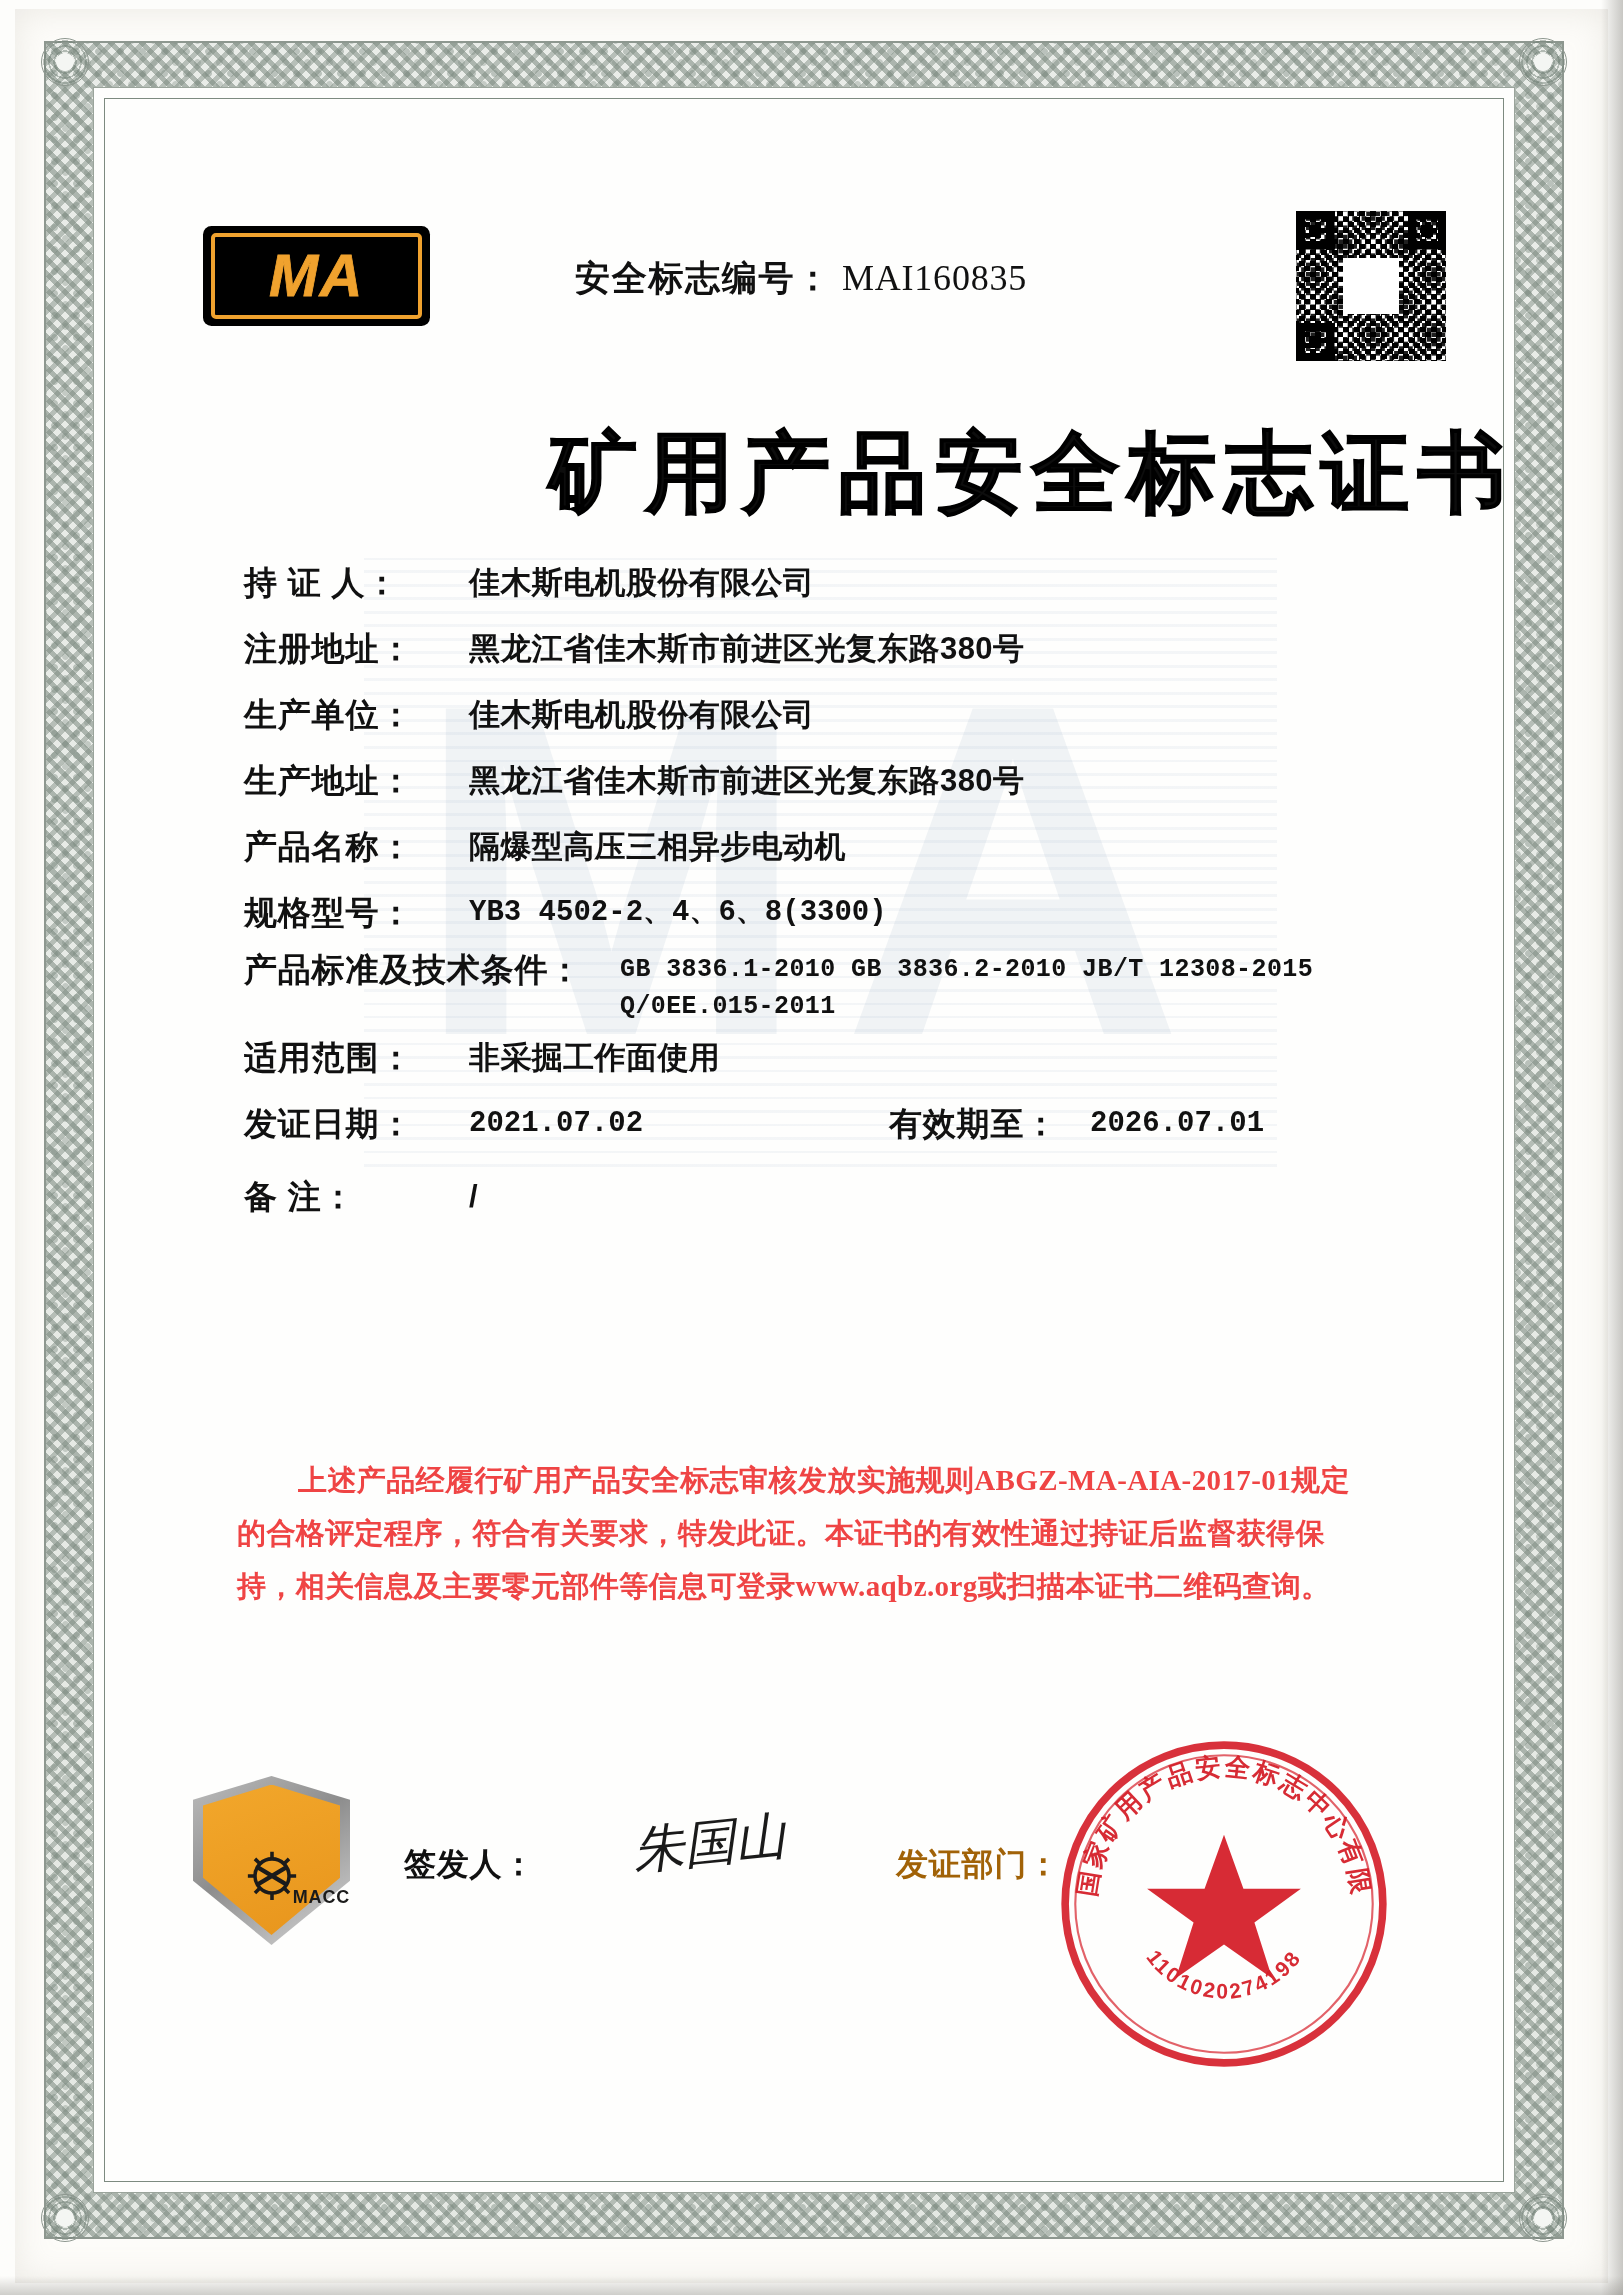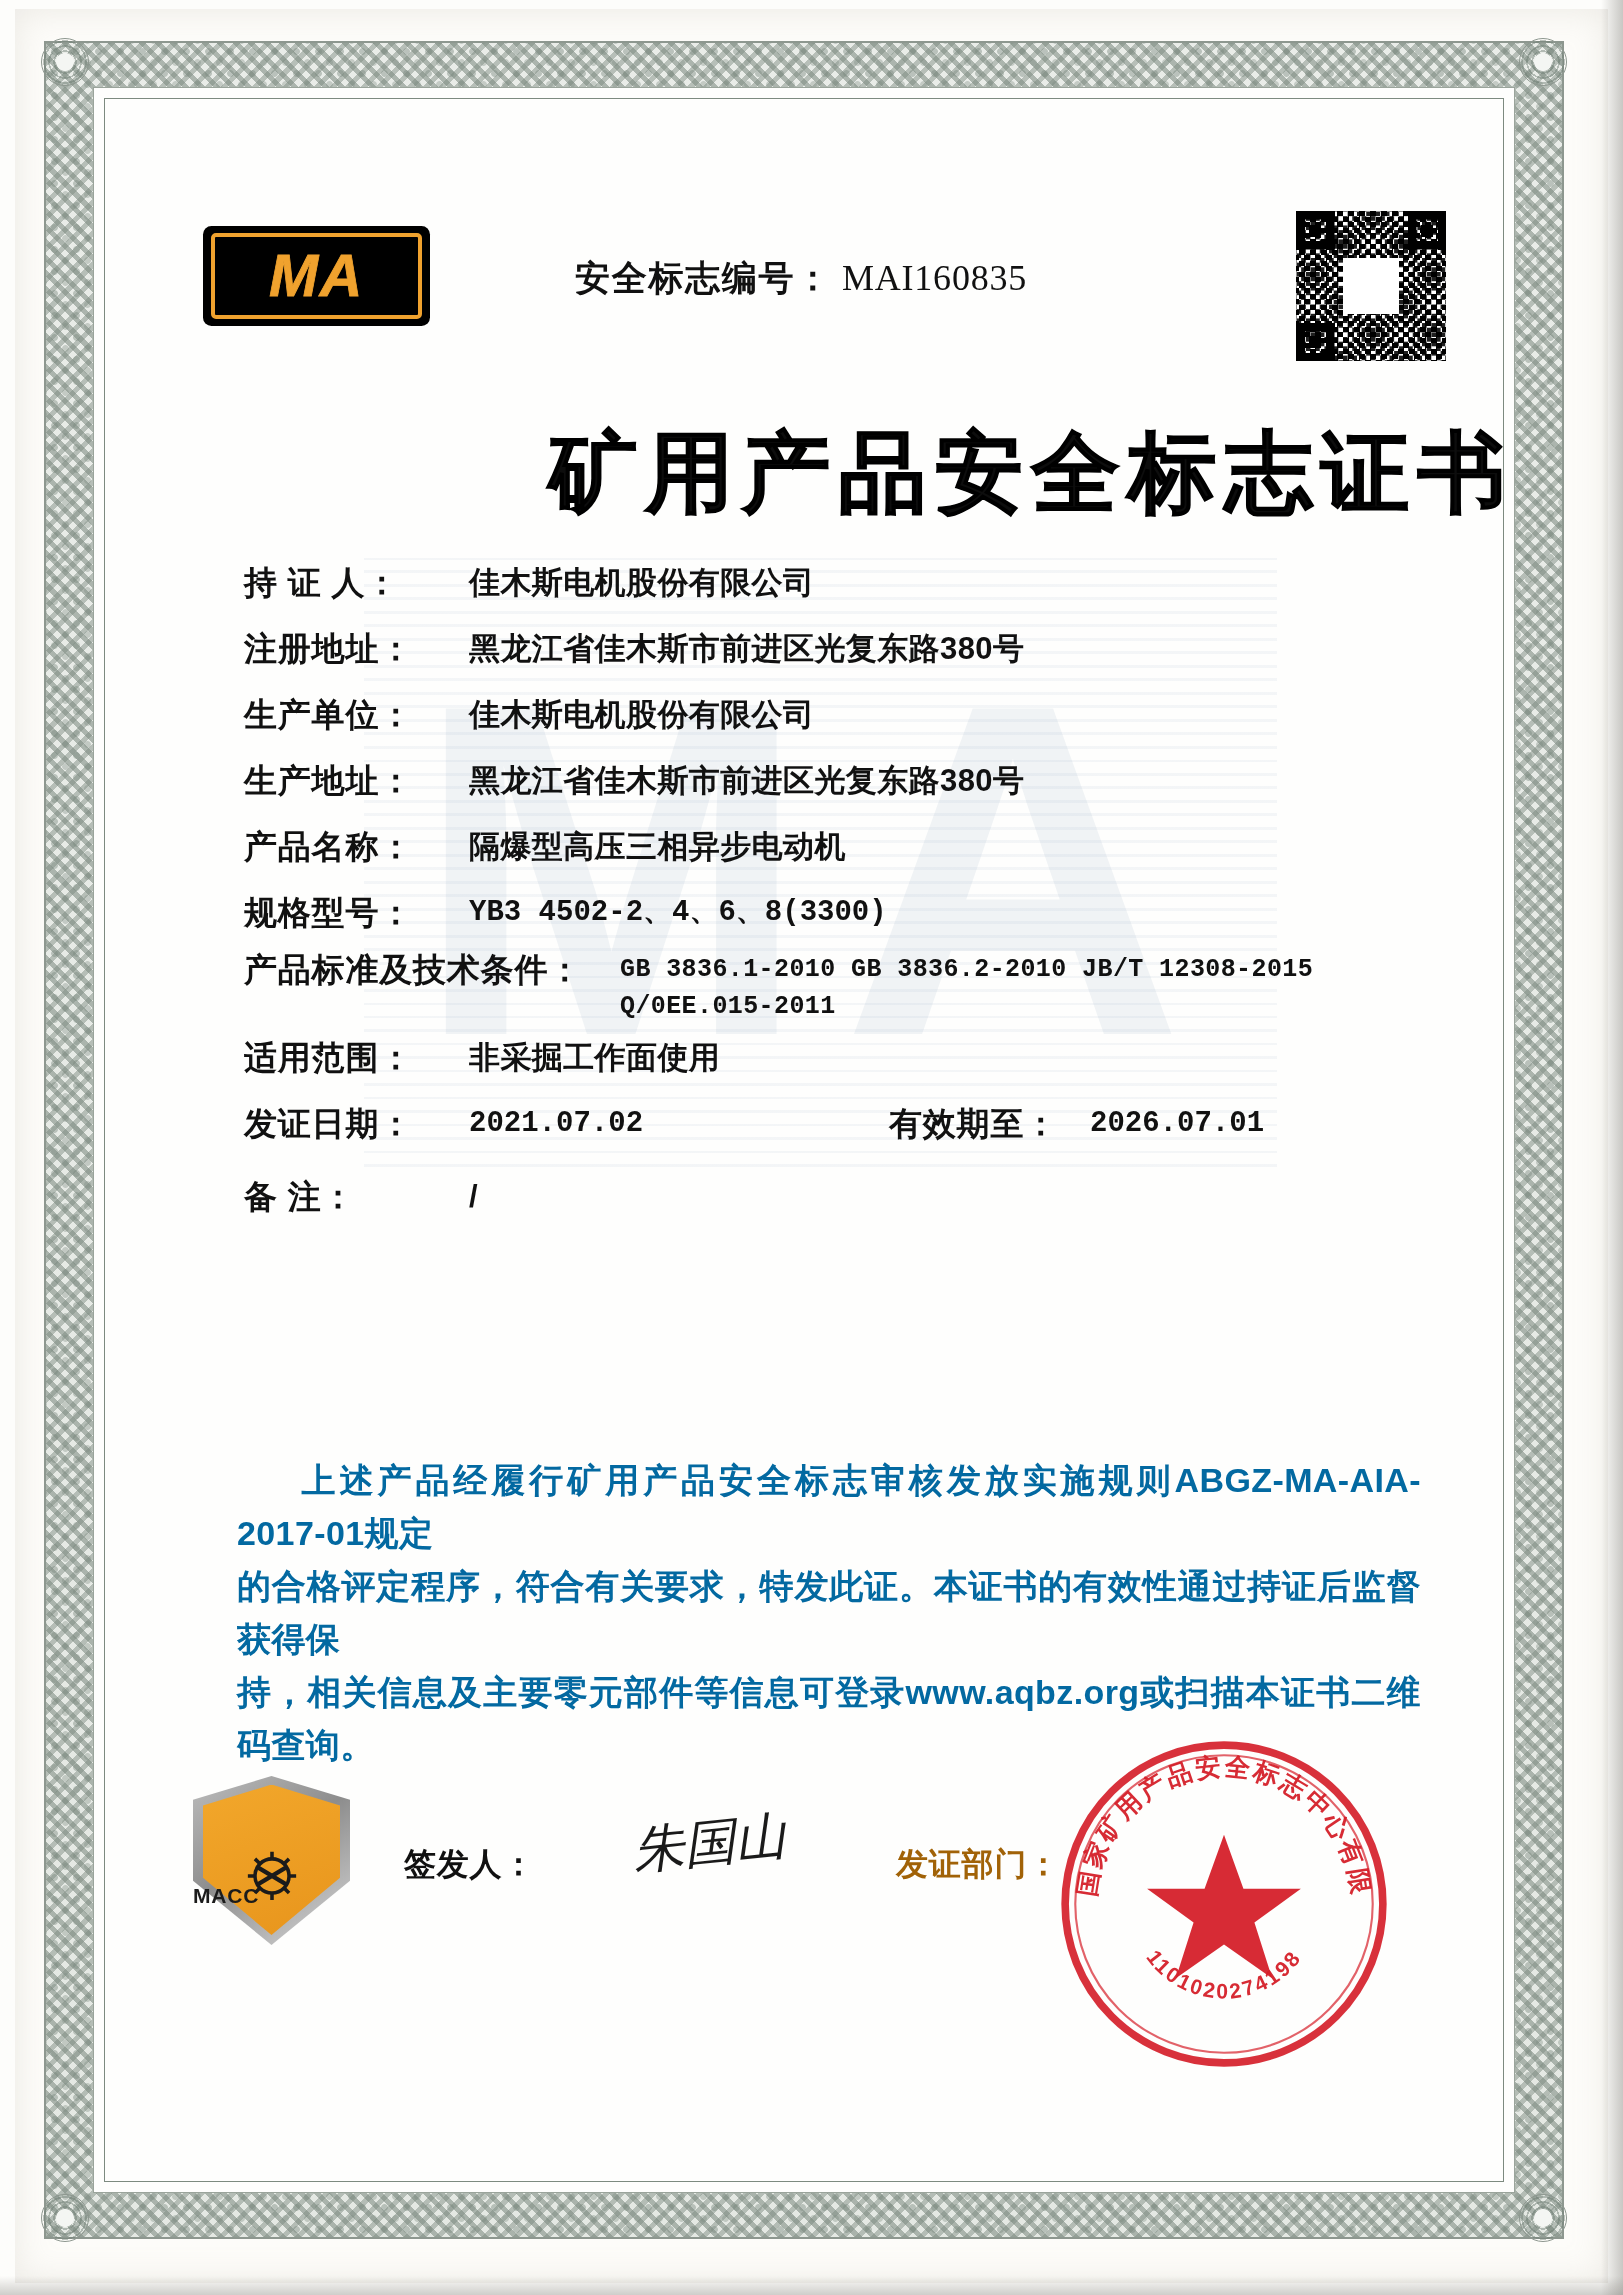--- a/index.html
+++ b/index.html
@@ -287,24 +287,24 @@
     color: #111;
     line-height: 66px;
     margin-left: 18px;
   }
 
   
   .statement {
     position: absolute;
     left: 127px; top: 1344px;
     width: 1184px;
-    font-family: Liberation Sans, sans-serif;
-    font-size: 34px;
-    font-weight: bold;
-    color: #0369a1;
+    font-family: Liberation Serif, serif;
+    font-size: 29px;
+    font-weight: bold;
+    color: #ef4444;
     line-height: 53px;
     letter-spacing: 0.4px;
     text-align: justify;
   }
   .statement .indent { display: inline-block; width: 61px; }
 
   
   .footer {
     position: absolute;
     left: 0; top: 1615px;
@@ -330,23 +330,23 @@
   }
   .macc-gear {
     position: absolute;
     left: 50%; top: 63px;
     transform: translateX(-50%);
     width: 71px; height: 71px;
   }
   .macc-text {
     position: absolute;
     left: 0; right: 0; bottom: 37px;
-    text-align: left;
-    font-family: "Liberation Sans", sans-serif;
-    font-size: 21px;
+    text-align: right;
+    font-family: "Liberation Sans", sans-serif;
+    font-size: 18px;
     font-weight: bold;
     color: #1b1b1b;
     letter-spacing: 0.8px;
   }
 
   .sig-label {
     position: absolute;
     left: 294px; top: 118px;
     font-family: "Liberation Sans", sans-serif;
     font-size: 32px;

